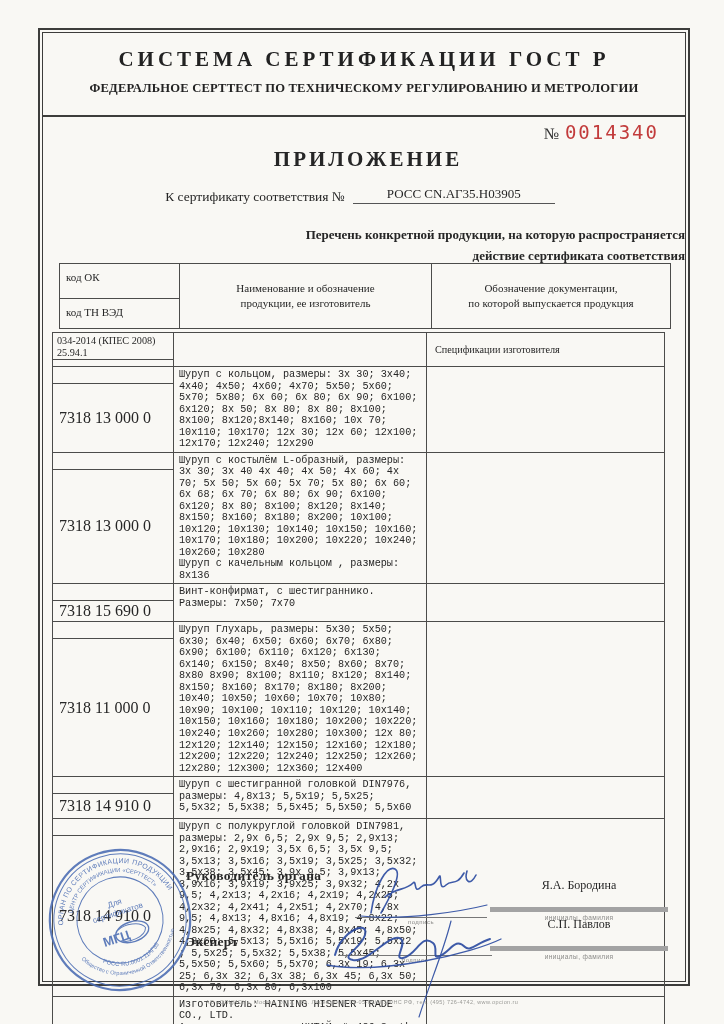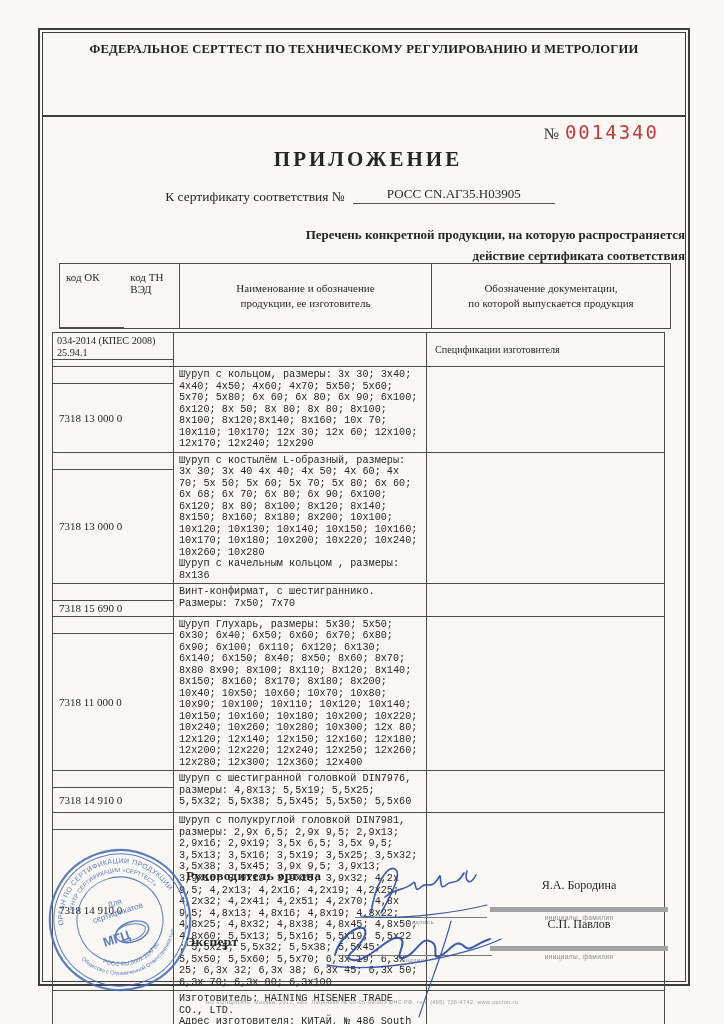--- a/index.html
+++ b/index.html
@@ -17,36 +17,36 @@
   .serial-value{font-family:"DejaVu Sans Mono", monospace;font-size:19px;color:#c23b3b;letter-spacing:2px;}
   
   .doc-title{position:absolute;top:114px;left:8px;right:0;text-align:center;font-size:21px;font-weight:bold;letter-spacing:3px;}
   .cert-line{position:absolute;top:156px;left:0;right:8px;text-align:center;font-size:13.5px;}
   .cert-no{display:inline-block;min-width:190px;border-bottom:1px solid #555;text-align:center;
            margin-left:8px;position:relative;top:-3px;padding:0 6px 1px;font-size:13px;}
   .subtitle{position:absolute;top:192px;left:0;right:0;text-align:right;font-size:13px;font-weight:bold;line-height:1.6;}
   
   .thead{position:absolute;top:230px;left:16px;width:612px;height:66px;border:1px solid #4c4c4a;
          display:flex;box-sizing:border-box;font-size:11px;}
-  .th-c1{width:120px;border-right:1px solid #4c4c4a;display:flex;box-sizing:border-box;}
+  .th-c1{width:120px;border-right:1px solid #4c4c4a;display:flex;flex-direction:column;box-sizing:border-box;}
   .th-c1a{flex:1.2;border-bottom:1px solid #4c4c4a;padding:7px 0 0 6px;box-sizing:border-box;}
   .th-c1b{flex:1;padding:7px 0 0 6px;box-sizing:border-box;}
   .th-c2{width:252px;border-right:1px solid #4c4c4a;display:flex;align-items:center;justify-content:center;
          text-align:center;white-space:pre-line;box-sizing:border-box;line-height:1.35;}
   .th-c3{flex:1;display:flex;align-items:center;justify-content:center;text-align:center;
          white-space:pre-line;box-sizing:border-box;line-height:1.35;}
   
   .tbody{position:absolute;top:299px;left:9px;width:613px;border:1px solid #4c4c4a;box-sizing:border-box;
          font-size:10.2px;line-height:1.13;}
   .trow{display:flex;border-bottom:1px solid #4c4c4a;box-sizing:border-box;}
   .trow:last-child{border-bottom:none;}
   .c1{width:121px;border-right:1px solid #4c4c4a;display:flex;flex-direction:column;box-sizing:border-box;}
   .c1top{min-height:17px;border-bottom:1px solid #4c4c4a;padding:2px 4px 1px;white-space:pre-line;box-sizing:border-box;}
   .trow.no-div .c1top{border-bottom:none;}
-  .c1bot{flex:1;display:flex;align-items:center;padding:1px 6px;box-sizing:border-box;font-size:11px;}
+  .c1bot{flex:1;display:flex;align-items:center;padding:1px 6px;box-sizing:border-box;font-size:16px;}
   .c2{width:253px;border-right:1px solid #4c4c4a;padding:2px 5px;white-space:pre-line;box-sizing:border-box;font-family:Liberation Mono, monospace;}
   .c3{flex:1;display:flex;align-items:center;padding:2px 8px;box-sizing:border-box;}
   .trow:nth-child(1){min-height:34px}.trow:nth-child(2){min-height:58px}
   .trow:nth-child(3){min-height:88px}.trow:nth-child(4){min-height:26px}
   .trow:nth-child(5){min-height:118px}.trow:nth-child(6){min-height:42px}
   .trow:nth-child(7){min-height:104px}.trow:nth-child(8){min-height:40px}
   
   .stamp{position:absolute;left:2px;top:812px;width:150px;height:150px;overflow:visible;opacity:.88;}
   .role{position:absolute;font-size:13.5px;font-weight:bold;letter-spacing:.3px;}
   .role.leader{left:143px;top:835px;}
@@ -68,20 +68,21 @@
   .stamp text{font-family:"Liberation Sans", sans-serif;}
 </style>
 </head>
 <body>
 
 <div class="page">
   <div class="frame">
     <div class="frame-inner">
 
       <div class="header-box">
+        <div class="sys-title">СИСТЕМА СЕРТИФИКАЦИИ ГОСТ Р</div>
         <div class="agency">ФЕДЕРАЛЬНОЕ СЕРТТЕСТ ПО ТЕХНИЧЕСКОМУ РЕГУЛИРОВАНИЮ И МЕТРОЛОГИИ</div>
       </div>
 
       <div class="serial">
         <span class="serial-label">№</span><span class="serial-value">0014340</span>
       </div>
 
       <div class="doc-title">ПРИЛОЖЕНИЕ</div>
 
       <div class="cert-line">

